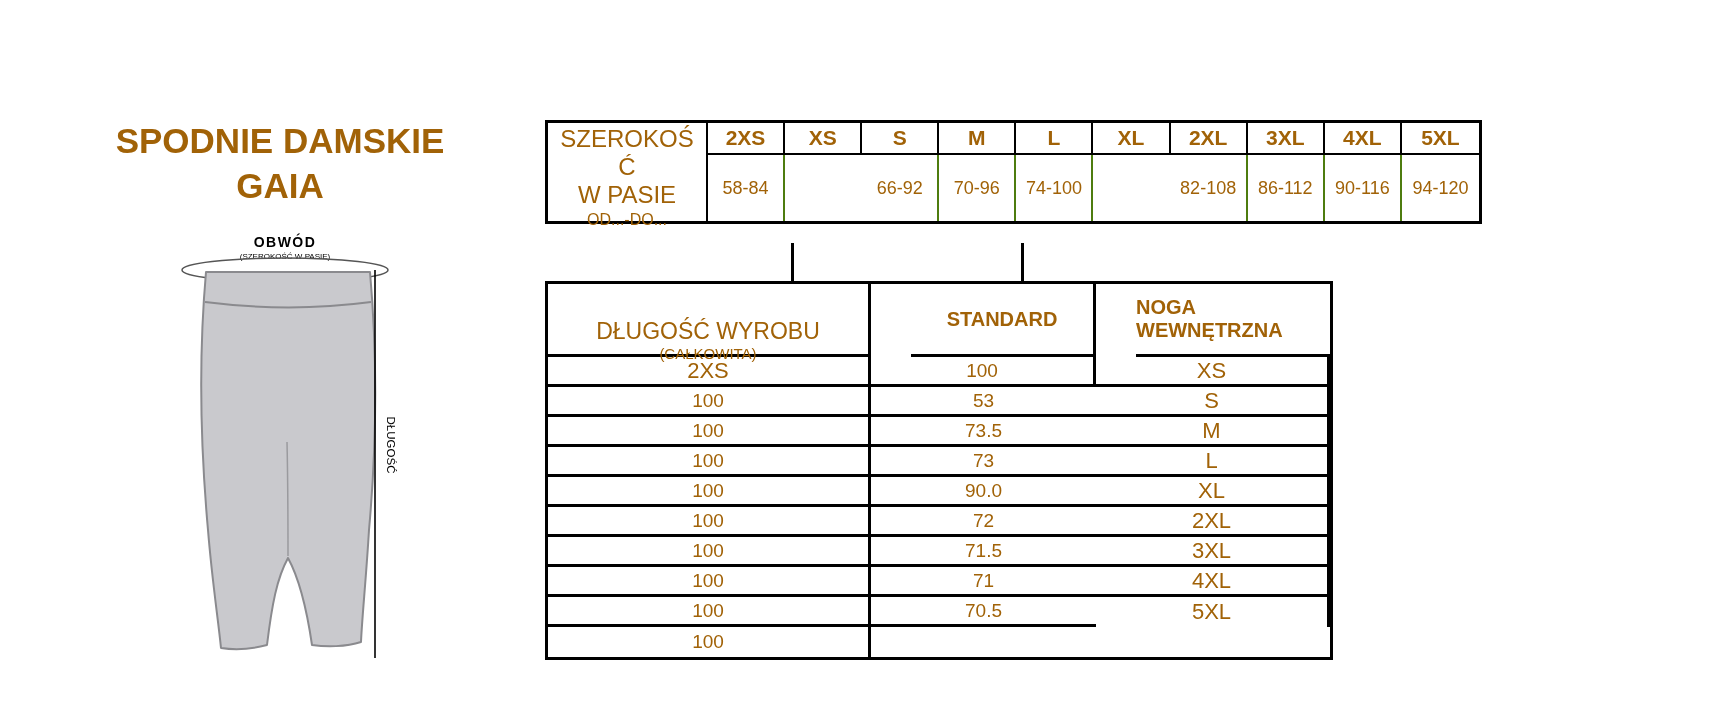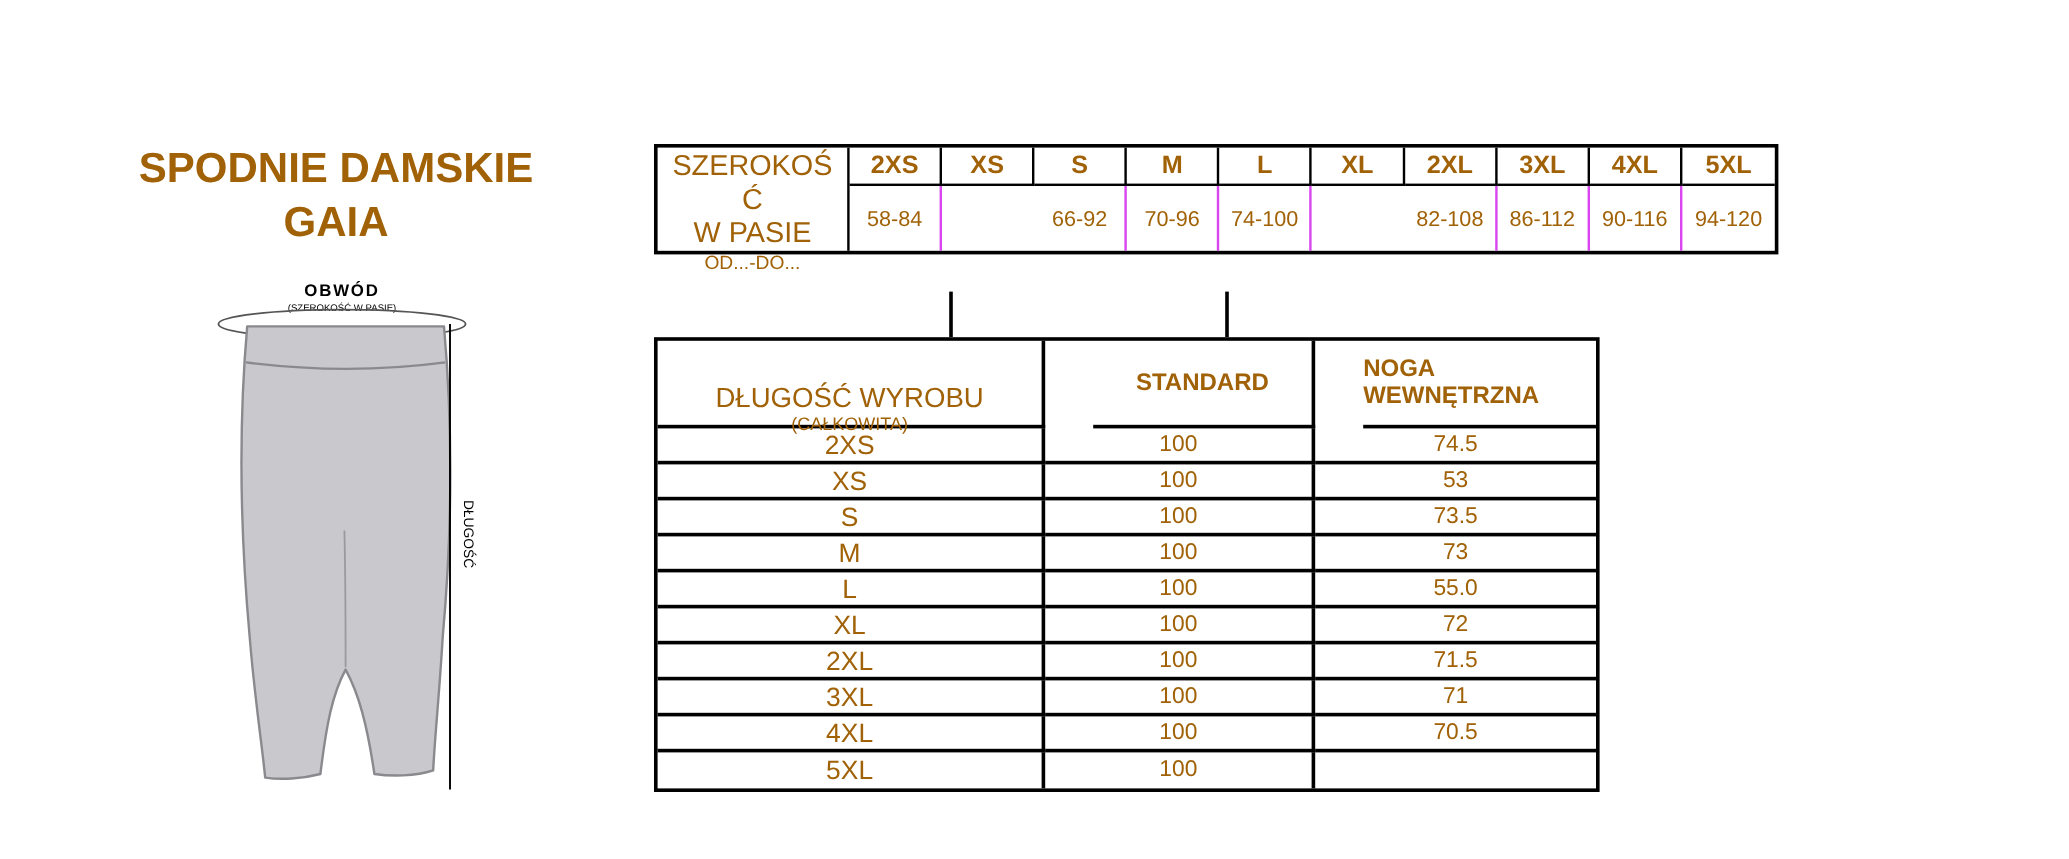--- a/index.html
+++ b/index.html
@@ -10,34 +10,34 @@
   
   .title{
     position:absolute;left:70px;top:118px;width:420px;text-align:center;
     font-weight:bold;font-size:35px;line-height:45px;letter-spacing:0px;
   }
   
   .diagram{position:absolute;left:178px;top:230px;width:222px;height:432px;}
   .diagram svg{display:block;}
   
   .tt{
-    position:absolute;left:545px;top:120px;width:937px;height:92px;
+    position:absolute;left:545px;top:120px;width:937px;height:104px;
     display:grid;grid-template-columns:160px repeat(10,1fr);grid-template-rows:32px 1fr;
     border:3px solid #000;box-sizing:border-box;background:#fff;
   }
   .tt>div{box-sizing:border-box;display:flex;align-items:center;justify-content:center;}
   .tt .c1{
     grid-row:1/3;border-right:2px solid #000;flex-direction:column;justify-content:flex-start;
     padding-top:2px;text-align:center;line-height:28px;
   }
   .tt .c1 .big{font-size:24px;}
   .tt .c1 .small{font-size:16px;line-height:22px;}
   .tt .sz{font-weight:bold;font-size:21px;border-right:2px solid #000;border-bottom:2px solid #000;}
   .tt .sz.last,.tt .rg.last{border-right:none;}
-  .tt .rg{font-size:18px;border-right:2px solid #d946ef;}
+  .tt .rg{font-size:18px;border-right:2px solid #4d7c0f;}
   
   .connector{position:absolute;width:3px;background:#000;}
   
   .bt{
     position:absolute;left:545px;top:281px;width:788px;height:379px;
     display:grid;grid-template-columns:323px 1fr 234px;grid-template-rows:73px repeat(10,1fr);
     border:3px solid #000;box-sizing:border-box;background:#fff;
   }
   .bt>div{
     box-sizing:border-box;display:flex;align-items:center;justify-content:center;
@@ -118,37 +118,36 @@
   <div class="bt">
     <div class="h1">
       <div class="l1">DŁUGOŚĆ WYROBU</div>
       <div class="l2">(CAŁKOWITA)</div>
     </div>
     <div class="h2">STANDARD</div>
     <div class="h3 no-r">NOGA WEWNĘTRZNA</div>
 
     <div class="szc">2XS</div>
     <div class="val">100</div>
-    <div class="val no-r">74.5</div>
 
     <div class="szc">XS</div>
     <div class="val">100</div>
     <div class="val no-r">53</div>
 
     <div class="szc">S</div>
     <div class="val">100</div>
     <div class="val no-r">73.5</div>
 
     <div class="szc">M</div>
     <div class="val">100</div>
     <div class="val no-r">73</div>
 
     <div class="szc">L</div>
     <div class="val">100</div>
-    <div class="val no-r">55.0</div>
+    <div class="val no-r">90.0</div>
 
     <div class="szc">XL</div>
     <div class="val">100</div>
     <div class="val no-r">72</div>
 
     <div class="szc">2XL</div>
     <div class="val">100</div>
     <div class="val no-r">71.5</div>
 
     <div class="szc">3XL</div>

